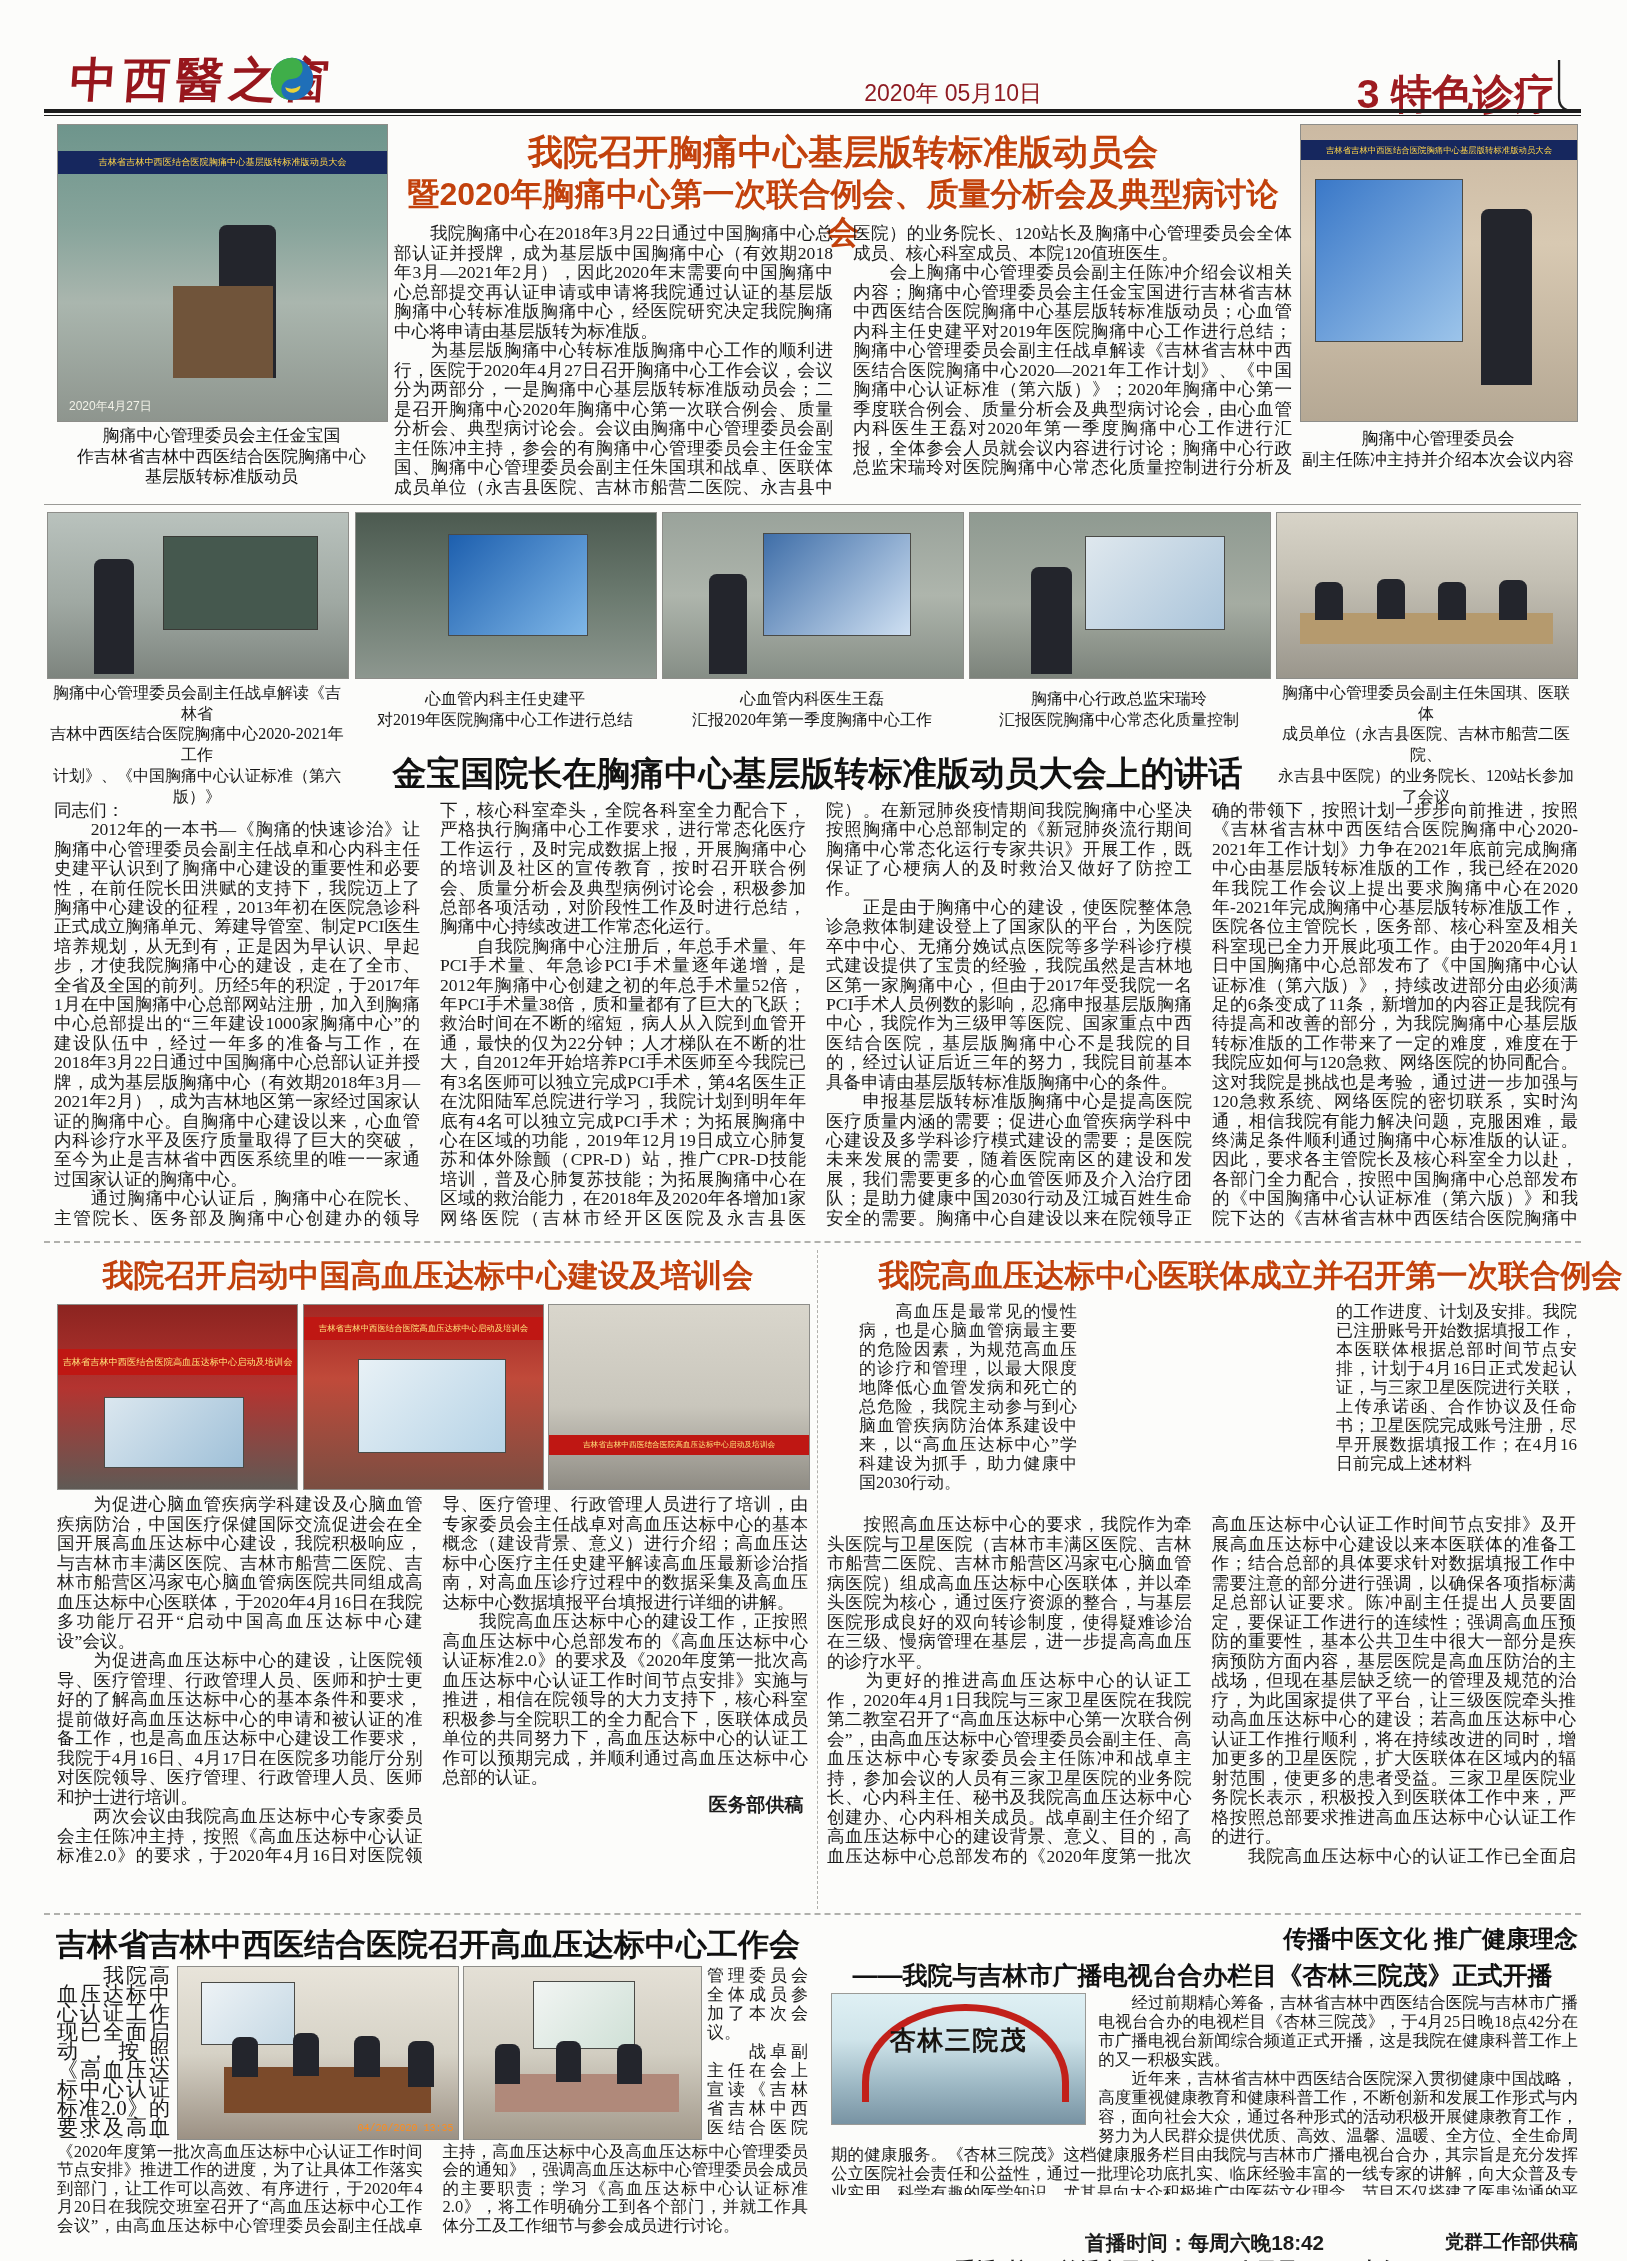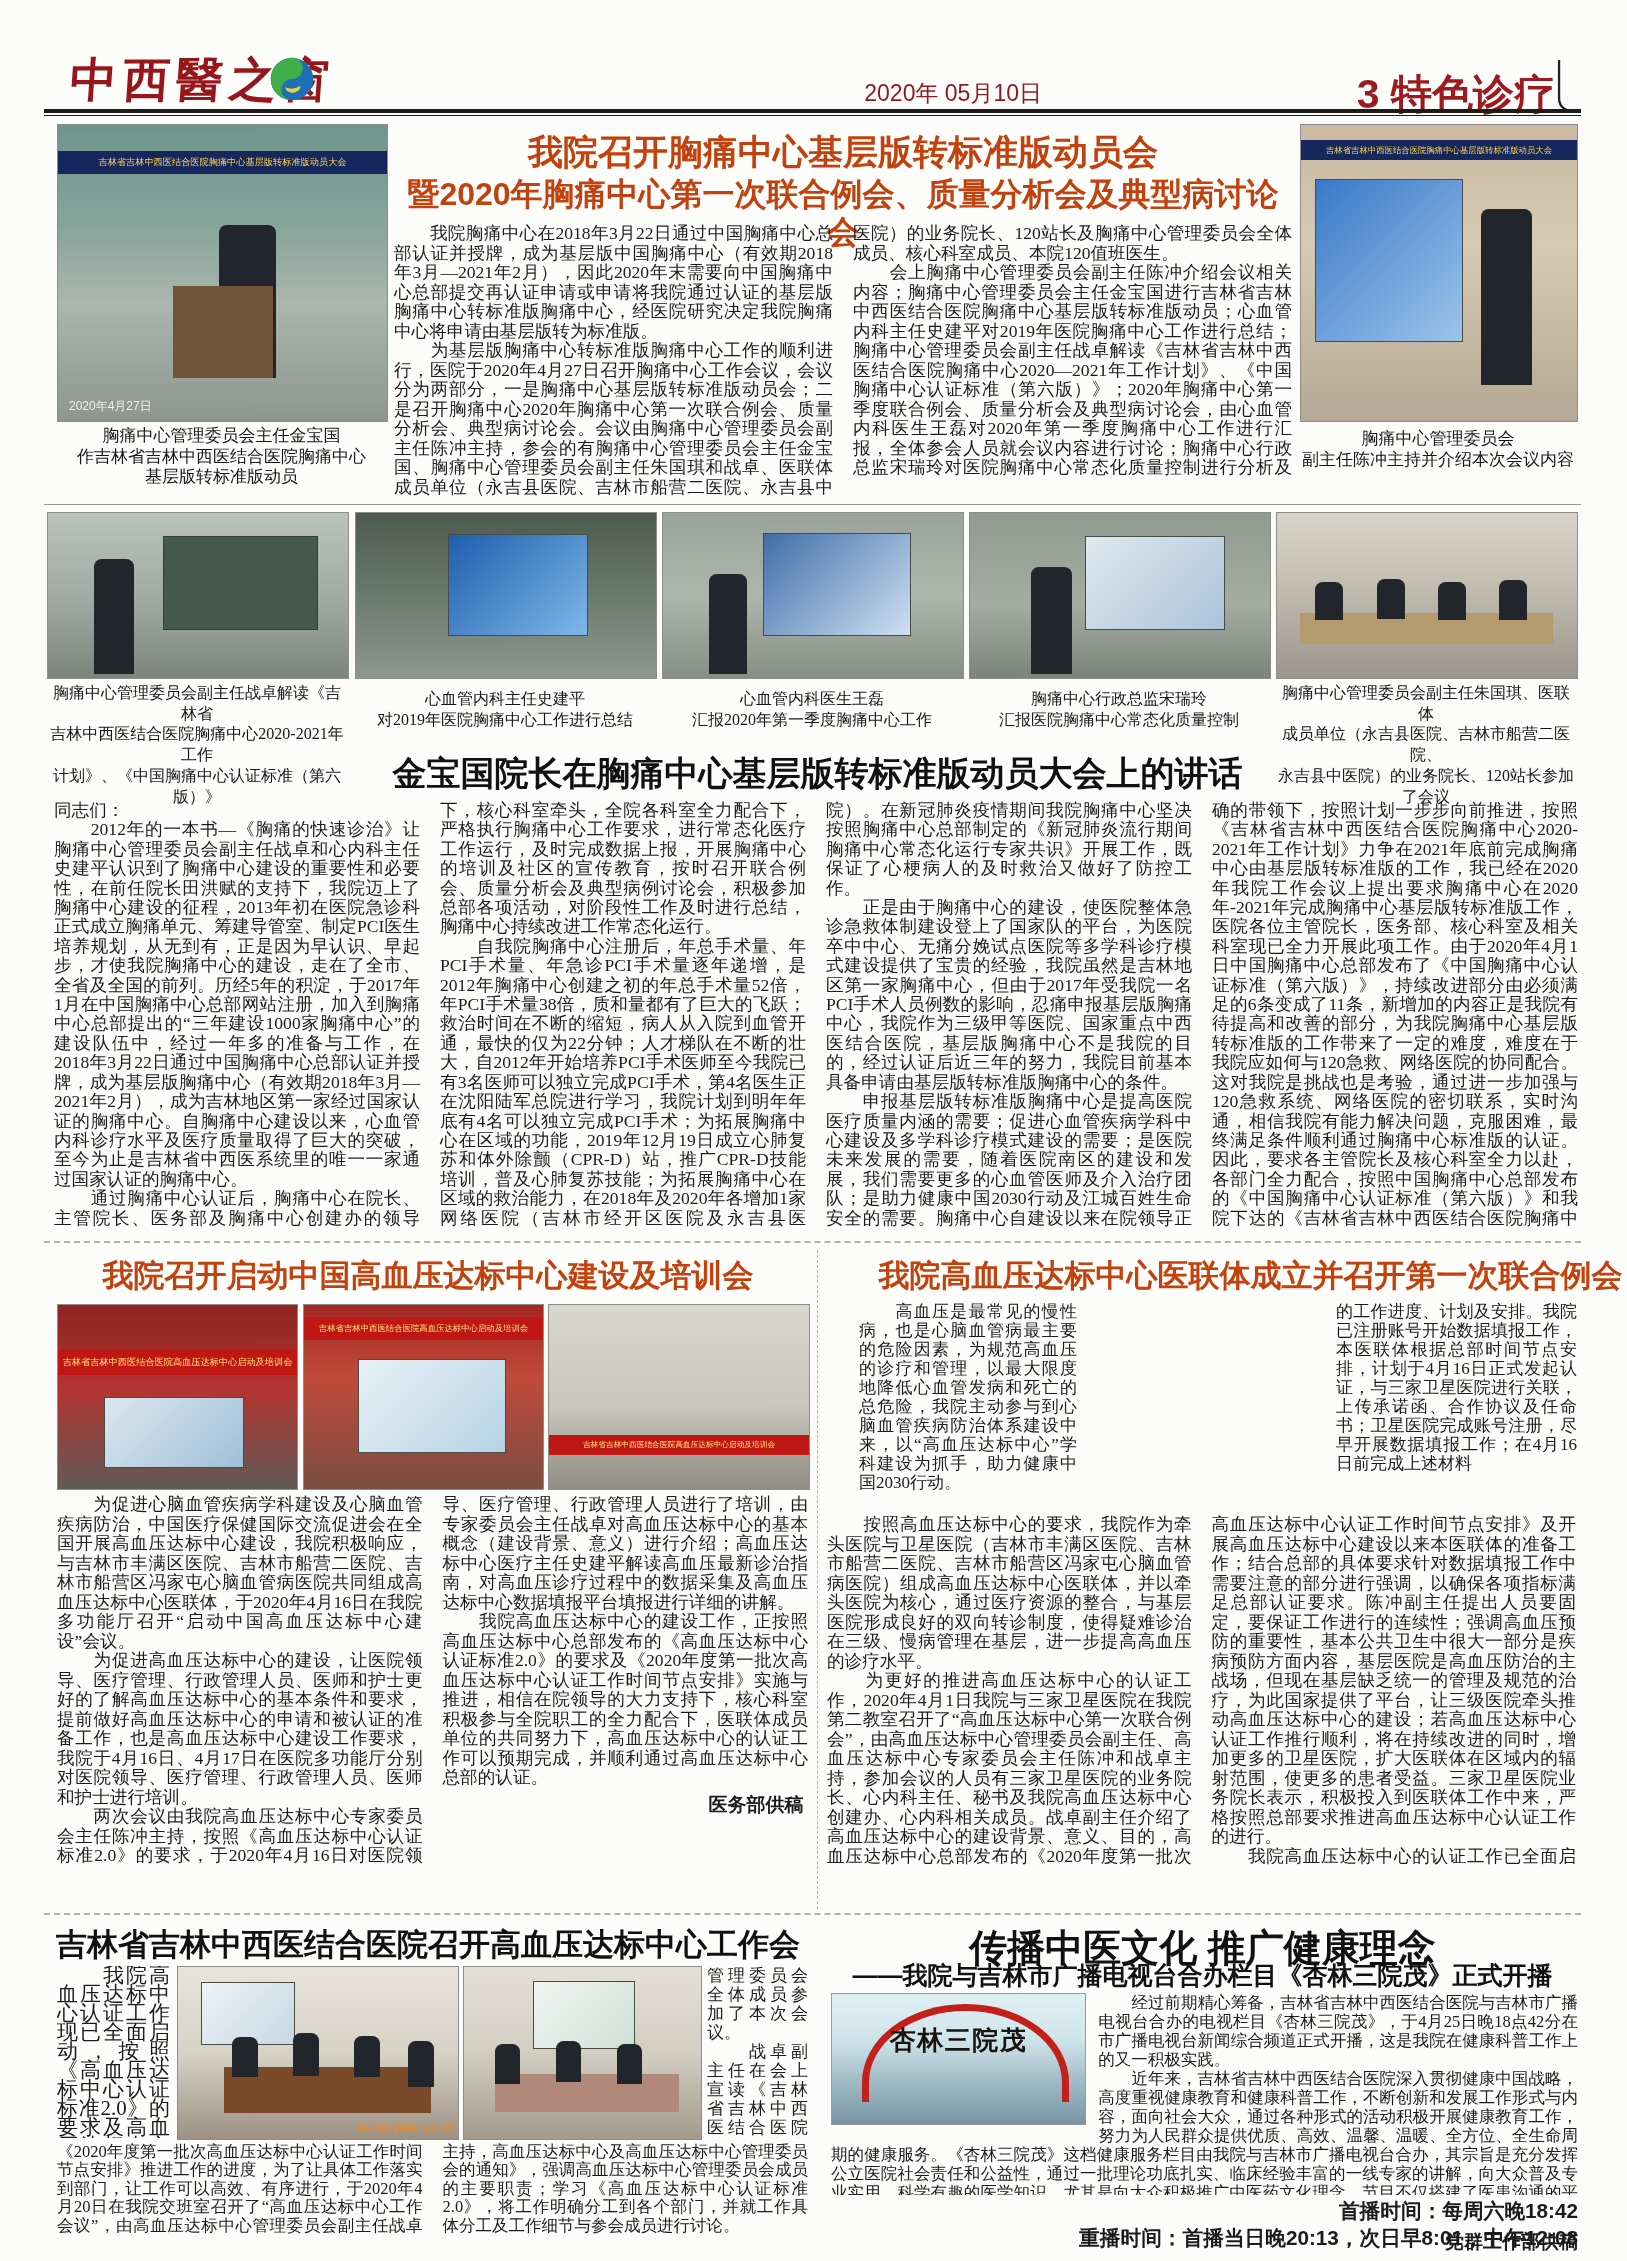--- a/index.html
+++ b/index.html
@@ -30,21 +30,21 @@
   .photo{background:#b9bdb9;border:0.8px solid #8d8d89;overflow:hidden;position:absolute;}
   .ph-banner{position:absolute;left:0;right:0;color:#ffd54a;background:#16275e;font-size:8.4px;
              font-family:"Liberation Sans",sans-serif;text-align:center;line-height:11.5px;overflow:hidden;white-space:nowrap;}
   .ph-banner.red{background:#bf1713;color:#ffe27a;}
   .screen{position:absolute;background:linear-gradient(135deg,#3a78c8,#9cc4ea);border:1.5px solid #4a4a46;}
   .person{position:absolute;background:#23252c;border-radius:7.7px 7.7px 0 0;}
   .table{position:absolute;background:#9b6a3c;}
   .timestamp{position:absolute;color:#ff8c1a;font-size:10px;font-family:"Liberation Mono","DejaVu Sans Mono",monospace;right:4.6px;bottom:4.6px;}
   .ph-date{position:absolute;color:#f2f2e8;font-size:12px;left:11px;bottom:6.1px;font-family:"Liberation Sans",sans-serif;}
   .narrow{font-size:17px;line-height:19px;}
-  .bc-line{font-family:"Liberation Sans",sans-serif;font-weight:bold;font-size:20.7px;text-align:right;}
+  .bc-line{font-family:"Liberation Sans",sans-serif;font-weight:bold;font-size:20.7px;text-align:center;margin-top:32px;}
   .art{position:absolute;background:linear-gradient(180deg,#dff0f4 0%,#cfe4ea 35%,#9db8c4 70%,#7893a3 100%);
        border:0.8px solid #9a9a96;}
   .art .arc{position:absolute;left:12%;top:8%;width:76%;height:70%;border:7.7px solid #c2201a;
             border-bottom:none;border-radius:50% 50% 0 0/80% 80% 0 0;background:transparent;}
   .art .art-title{position:absolute;width:100%;top:22%;text-align:center;font-size:26px;font-weight:bold;
             color:#17130f;letter-spacing:1.5px;font-family:"Liberation Serif",serif;}
   .logo-svg{position:absolute;}
 </style>
 </head>
 <body>
@@ -192,21 +192,21 @@
     <div class="person" style="left:92px;top:74px;width:24.5px;height:41px;"></div>
     <div class="person" style="left:153px;top:77px;width:24.5px;height:40px;"></div>
   </div>
   <div class="abs flow narrow" style="left:707px;top:1966px;width:101px;height:172px;overflow:hidden;font-size:17px;line-height:19px;">管理委员会全体成员参加了本次会议。
 　　战卓副主任在会上宣读《吉林省吉林中西医结合医院关于成立高血压达标中心</div>
   <div class="abs cols2" style="left:57px;top:2143px;width:751px;height:107px;overflow:hidden;">
     <div class="flow" style="font-size:16.5px;line-height:18.4px;">《2020年度第一批次高血压达标中心认证工作时间节点安排》推进工作的进度，为了让具体工作落实到部门，让工作可以高效、有序进行，于2020年4月20日在我院交班室召开了“高血压达标中心工作会议”，由高血压达标中心管理委员会副主任战卓主持，高血压达标中心及高血压达标中心管理委员会的通知》，强调高血压达标中心管理委员会成员的主要职责；学习《高血压达标中心认证标准2.0》，将工作明确分工到各个部门，并就工作具体分工及工作细节与参会成员进行讨论。</div>
 
   </div>
 
-  <div class="abs hl-black" style="left:827px;top:1923px;width:751px;font-size:38px;">传播中医文化  推广健康理念</div>
+  <div class="abs hl-black" style="left:827px;top:1923px;width:751px;font-size:24px;text-align:right;">传播中医文化  推广健康理念</div>
   <div class="abs hl-black" style="left:827px;top:1959px;width:751px;font-size:25px;">——我院与吉林市广播电视台合办栏目《杏林三院茂》正式开播</div>
   <div class="abs" style="left:831px;top:1993px;width:747px;height:202px;overflow:hidden;">
     <div class="art" style="position:relative;float:left;width:253px;height:130px;margin:0 12.3px 4.6px 0;">
       <div class="arc"></div>
       <div class="art-title">杏林三院茂</div>
     </div>
     <div class="flow" style="font-size:16.5px;line-height:19px;">　　经过前期精心筹备，吉林省吉林中西医结合医院与吉林市广播电视台合办的电视栏目《杏林三院茂》，于4月25日晚18点42分在市广播电视台新闻综合频道正式开播，这是我院在健康科普工作上的又一积极实践。
 　　近年来，吉林省吉林中西医结合医院深入贯彻健康中国战略，高度重视健康教育和健康科普工作，不断创新和发展工作形式与内容，面向社会大众，通过各种形式的活动积极开展健康教育工作，努力为人民群众提供优质、高效、温馨、温暖、全方位、全生命周期的健康服务。《杏林三院茂》这档健康服务栏目由我院与吉林市广播电视台合办，其宗旨是充分发挥公立医院社会责任和公益性，通过一批理论功底扎实、临床经验丰富的一线专家的讲解，向大众普及专业实用、科学有趣的医学知识，尤其是向大众积极推广中医药文化理念。节目不仅搭建了医患沟通的平台，还在一定程度上缓解了群众“看病难”的问题，同时也通过节目产生的宣教作用提高百姓的健康素养和健康意识。
 　　开播第一期，我们针对现在普遍存在的亚健康人群推出了题为“但愿世间无疾病，何惜架上药生尘”的专题节目，通过介绍中医“治未病”理念，倡导大家通过积极调理自身亚健康状态从而避免患病，节目一经播出，得到广大观众的积极反馈。
 　　在接下来的节目中，每期都会选择一类疾病进行专业全面的讲解，我们也希望通过节目的开办，为江城百姓的生命健康筑起一道坚实的防线。</div>

